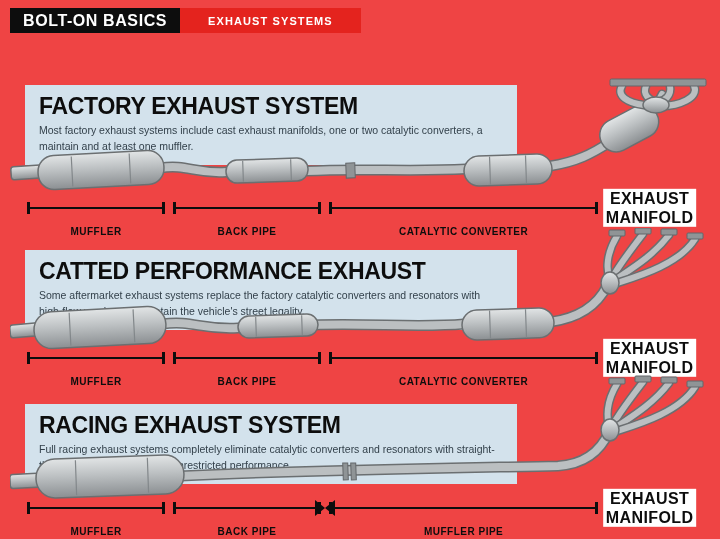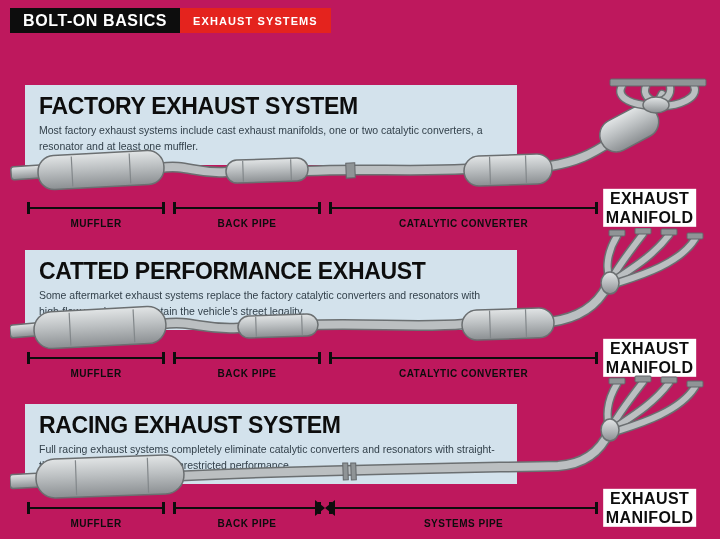--- a/index.html
+++ b/index.html
@@ -1,36 +1,36 @@
 <!DOCTYPE html>
 <html><head>
 <meta charset="utf-8">
 <style>
   *{margin:0;padding:0;box-sizing:border-box}
   html,body{background:#e9e9e9}
-  .page{position:relative;width:720px;height:539px;margin:0 auto;background:#be185d;
+  .page{position:relative;width:720px;height:539px;margin:0 auto;background:#ef4444;
         font-family:"Liberation Sans",sans-serif;overflow:hidden;color:#0d0d0d}
   
   .hdr{position:absolute;top:8px;left:10px;display:flex;align-items:stretch;height:25px}
   .hdr-black{background:#0d0d0d;color:#fff;font-weight:bold;font-size:16px;letter-spacing:.6px;
              padding:0 13px;display:flex;align-items:center}
   .hdr-red{background:#e4231e;color:#fff;font-weight:bold;font-size:11px;letter-spacing:1.1px;
-           padding:0 13px;display:flex;align-items:center}
+           padding:0 28px;display:flex;align-items:center}
   
   .panel{position:absolute;left:25px;width:492px;background:#d3e2ec;padding:9px 14px 11px}
   .panel-title{font-size:23px;font-weight:bold;letter-spacing:-.3px;line-height:1.08}
   .panel-desc{font-size:10.5px;line-height:1.5;color:#33414b;margin-top:4px;max-width:462px}
   
   .illus{position:absolute;left:10px;width:700px;pointer-events:none}
   
   .ruler{position:absolute;left:27px;width:666px;display:flex;gap:8px}
   .seg{position:relative}
   .seg-line{height:12px;border-left:3px solid #0d0d0d;border-right:3px solid #0d0d0d;position:relative}
   .seg-line::after{content:"";position:absolute;left:0;right:0;top:5px;height:2px;background:#0d0d0d}
-  .seg-label{text-align:center;font-size:10px;font-weight:bold;letter-spacing:.5px;margin-top:4px;white-space:nowrap}
+  .seg-label{text-align:center;font-size:10px;font-weight:bold;letter-spacing:.5px;margin-top:12px;white-space:nowrap}
   .seg-label-stacked{position:absolute;left:50%;top:6px;transform:translate(-50%,-50%);background:#fff;
                      padding:0 3px;text-align:center;font-size:16px;font-weight:bold;letter-spacing:.4px;
                      line-height:1.2;white-space:nowrap}
   .flange-joint{position:absolute;left:288px;top:-2px;display:flex}
   .flange-joint i{display:block;width:0;height:0;border-top:8px solid transparent;border-bottom:8px solid transparent}
   .flange-joint .l{border-left:10px solid #0d0d0d}
   .flange-joint .r{border-right:10px solid #0d0d0d}
   
   .po{stroke:#6b6f71;stroke-width:11;fill:none;stroke-linecap:round}
   .pi{stroke:#bbbfc1;stroke-width:8;fill:none;stroke-linecap:round}
@@ -55,21 +55,21 @@
     </defs>
   </svg>
 
   <div class="hdr">
     <div class="hdr-black">BOLT-ON BASICS</div>
     <div class="hdr-red">EXHAUST SYSTEMS</div>
   </div>
 
   <div class="panel" style="top:85px">
     <div class="panel-title">FACTORY EXHAUST SYSTEM</div>
-    <div class="panel-desc">Most factory exhaust systems include cast exhaust manifolds, one or two catalytic converters, a resonator and at least one muffler.</div>
+    <div class="panel-desc">Most factory exhaust systems include cast exhaust manifolds, one or two catalytic converters, a maintain and at least one muffler.</div>
   </div>
 
   <svg class="illus" style="top:76px" width="700" height="132" viewBox="0 0 700 132">
     <path class="po" d="M150 92 C178 88 184 98 216 96"></path>
       <path class="pi" d="M150 92 C178 88 184 98 216 96"></path>
     <path class="po" d="M296 95 C350 92 400 96 456 93"></path>
       <path class="pi" d="M296 95 C350 92 400 96 456 93"></path>
     <path class="po" d="M540 90 C566 86 582 78 600 66"></path>
       <path class="pi" d="M540 90 C566 86 582 78 600 66"></path>
     <path class="po2" d="M644 32 C648 26 650 22 652 18"></path>
@@ -235,21 +235,21 @@
     <div class="seg" style="flex:140 0 0">
       <div class="seg-line"></div>
       <div class="seg-label">MUFFLER</div>
     </div>
     <div class="seg" style="flex:150 0 0">
       <div class="seg-line"></div>
       <div class="seg-label">BACK PIPE</div>
     </div>
     <div class="seg" style="flex:273 0 0">
       <div class="seg-line"></div>
-      <div class="seg-label">SYSTEMS PIPE</div>
+      <div class="seg-label">MUFFLER PIPE</div>
     </div>
     <div class="seg" style="flex:88 0 0">
       <div class="seg-line"></div>
       <div class="seg-label-stacked">
         <span>EXHAUST</span><br>
         <span>MANIFOLD</span>
       </div>
     </div>
     <div class="flange-joint">
         <i class="l"></i>

